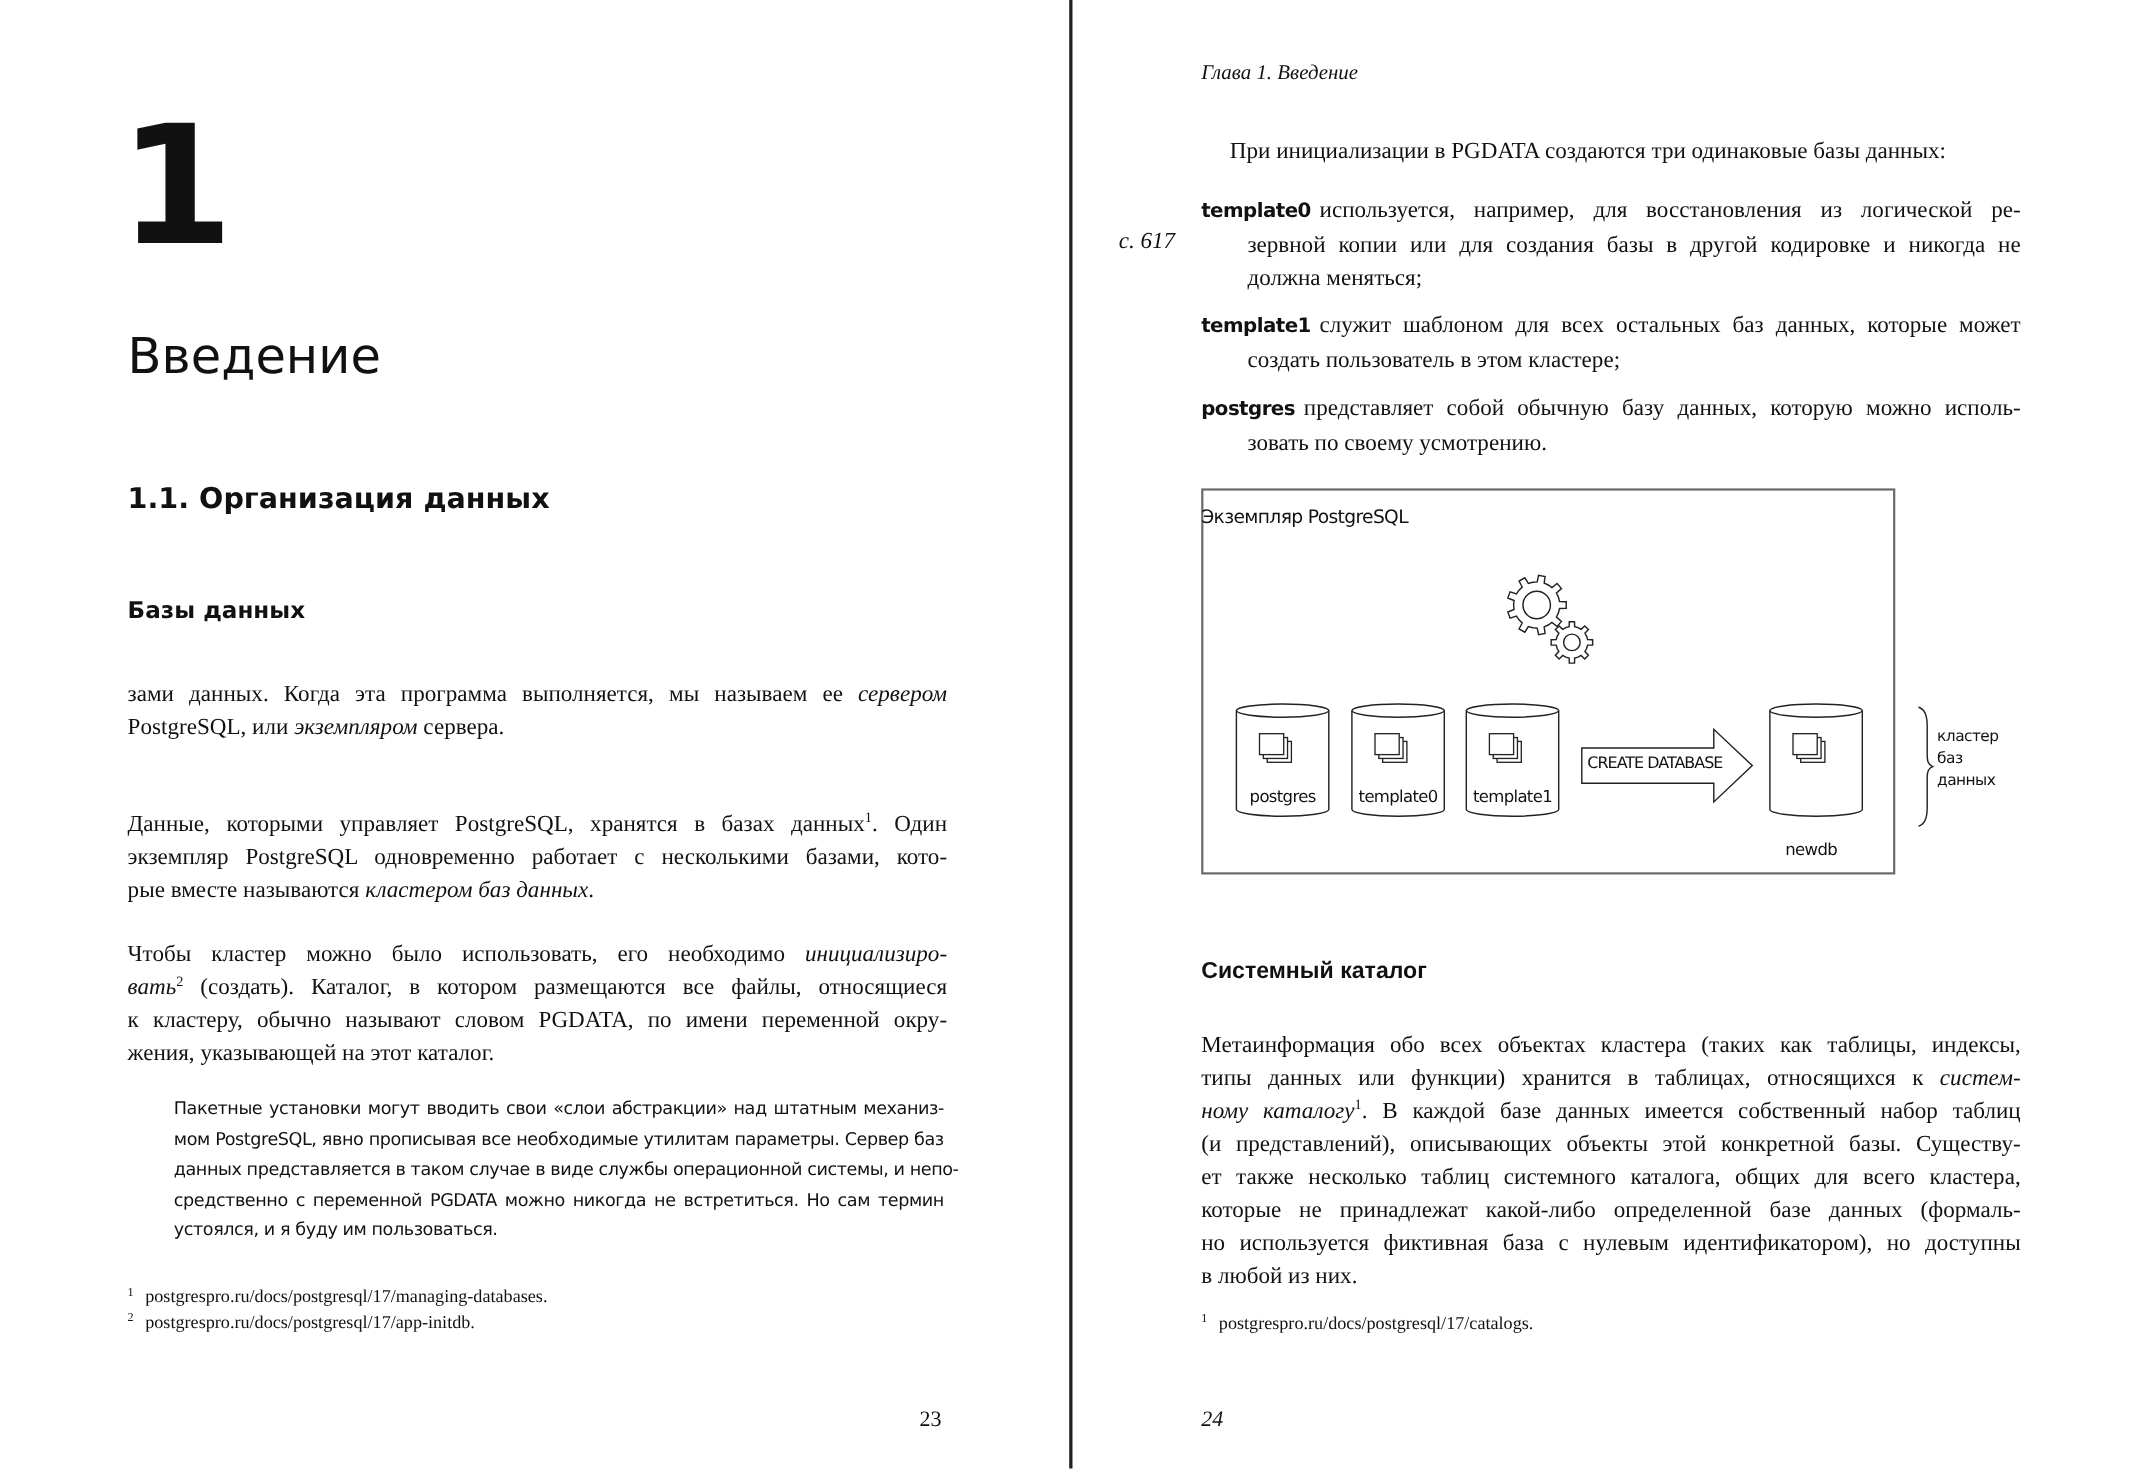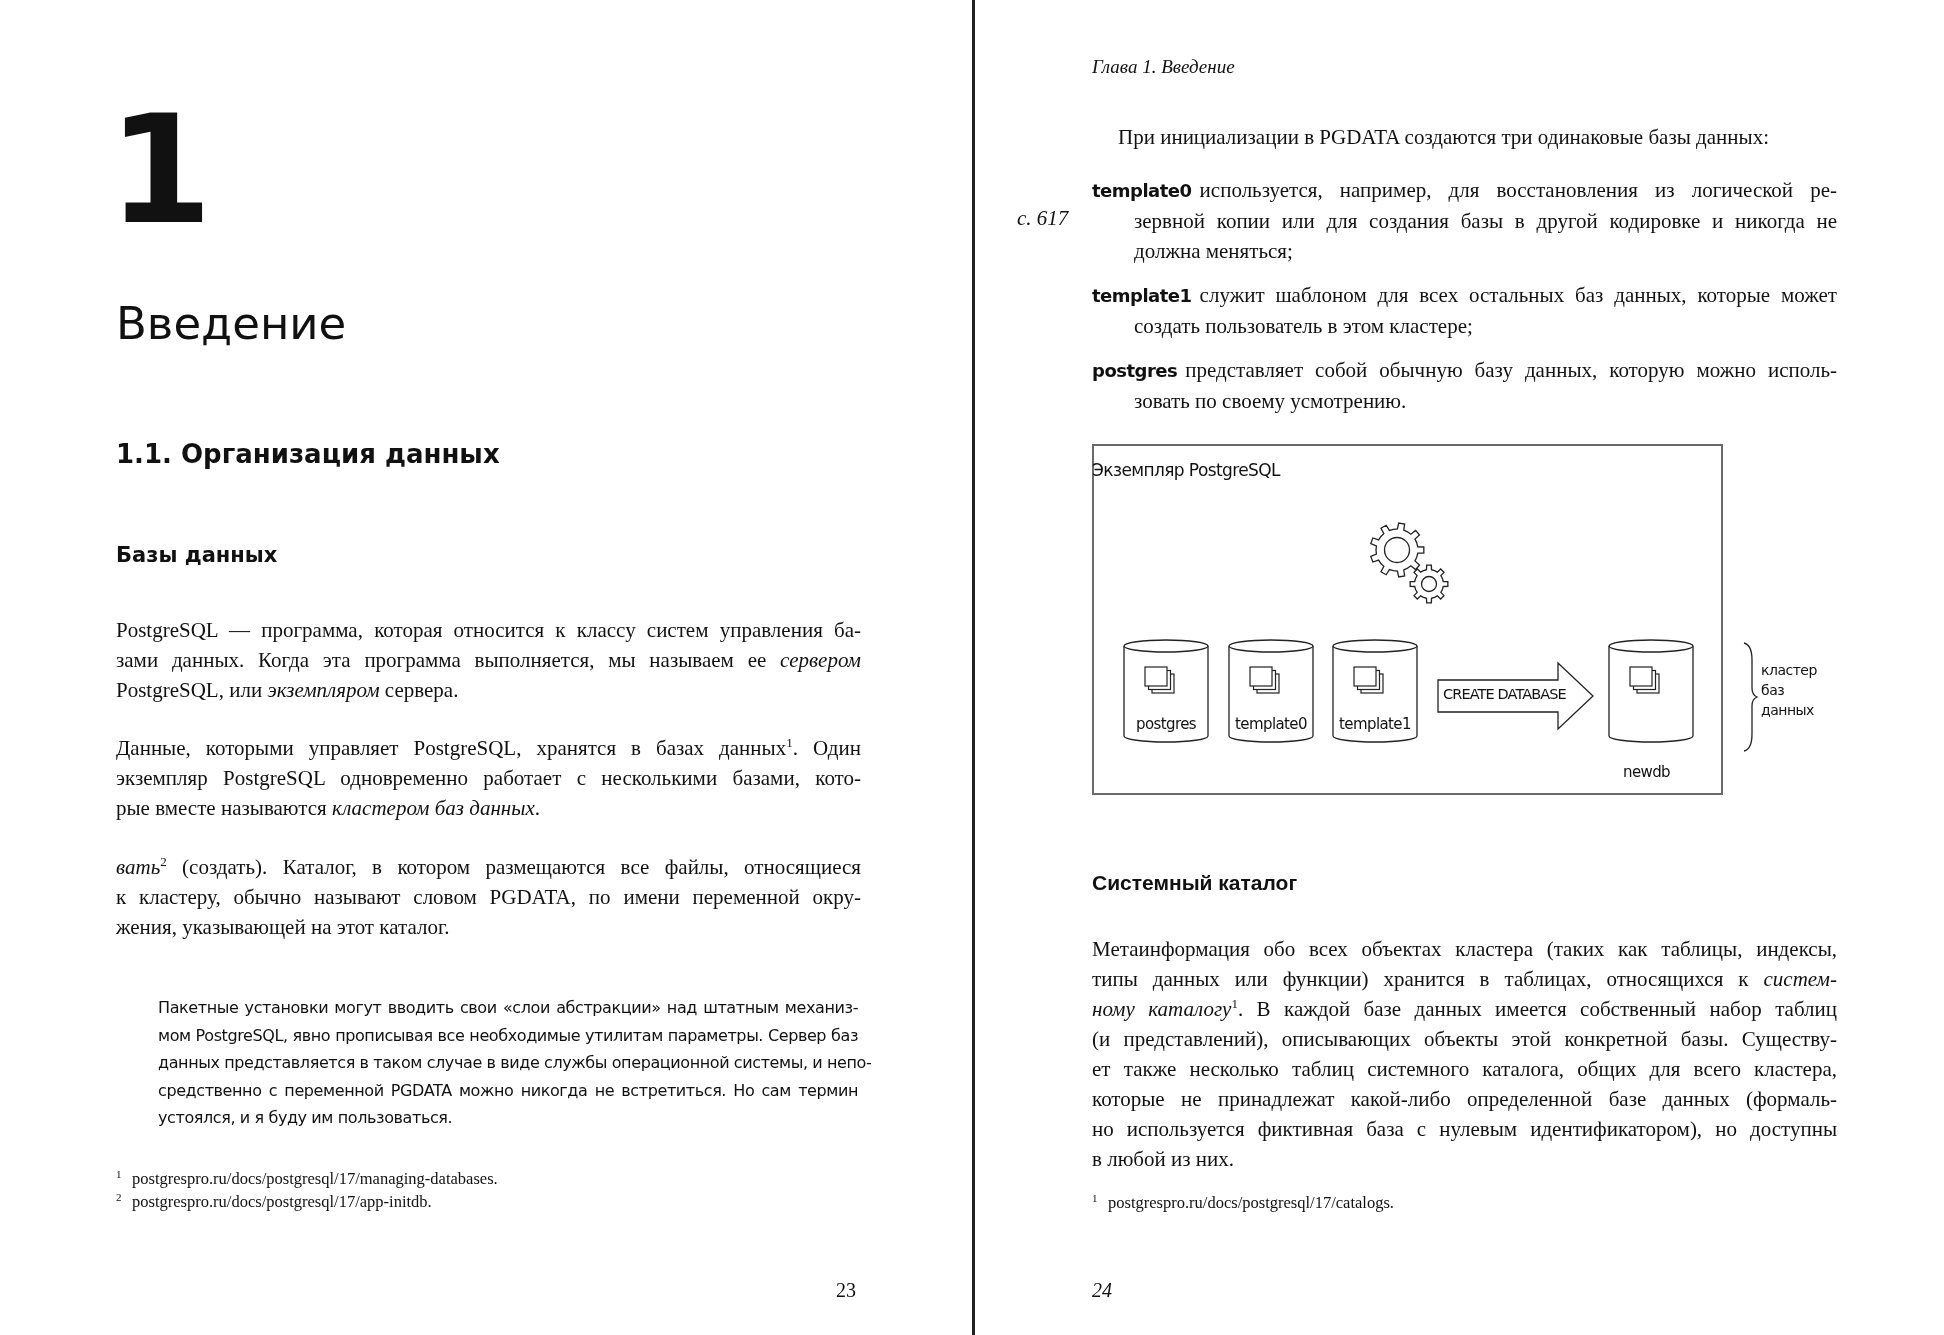--- a/index.html
+++ b/index.html
@@ -44,30 +44,30 @@
 </head>
 <body>
 
 <div>
   <div class="abs chapnum">1</div>
   <div class="abs chaptitle">Введение</div>
   <div class="abs sec">1.1. Организация данных</div>
   <div class="abs subsec">Базы данных</div>
 
   <div class="abs para" style="left:116px; top:615px; width:745px;">
-      <span class="ln">PostgreSQL — программа, которая относится к классу систем управления ба-</span>
       <span class="ln">зами данных. Когда эта программа выполняется, мы называем ее <i>сервером</i></span>
       <span class="ln last">PostgreSQL, или <i>экземпляром</i> сервера.</span>
     </div>
   <div class="abs para" style="left:116px; top:733px; width:745px;">
       <span class="ln">Данные, которыми управляет PostgreSQL, хранятся в базах данных<sup>1</sup>. Один</span>
       <span class="ln">экземпляр PostgreSQL одновременно работает с несколькими базами, кото-</span>
       <span class="ln last">рые вместе называются <i>кластером баз данных</i>.</span>
     </div>
   <div class="abs para" style="left:116px; top:852px; width:745px;">
+      <span class="ln">Чтобы кластер можно было использовать, его необходимо <i>инициализиро-</i></span>
       <span class="ln"><i>вать</i><sup>2</sup> (создать). Каталог, в котором размещаются все файлы, относящиеся</span>
       <span class="ln">к кластеру, обычно называют словом PGDATA, по имени переменной окру-</span>
       <span class="ln last">жения, указывающей на этот каталог.</span>
     </div>
 
   <div class="abs note">
       <span class="ln">Пакетные установки могут вводить свои «слои абстракции» над штатным механиз-</span>
       <span class="ln">мом PostgreSQL, явно прописывая все необходимые утилитам параметры. Сервер баз</span>
       <span class="ln">данных представляется в таком случае в виде службы операционной системы, и непо-</span>
       <span class="ln">средственно с переменной PGDATA можно никогда не встретиться. Но сам термин</span>

